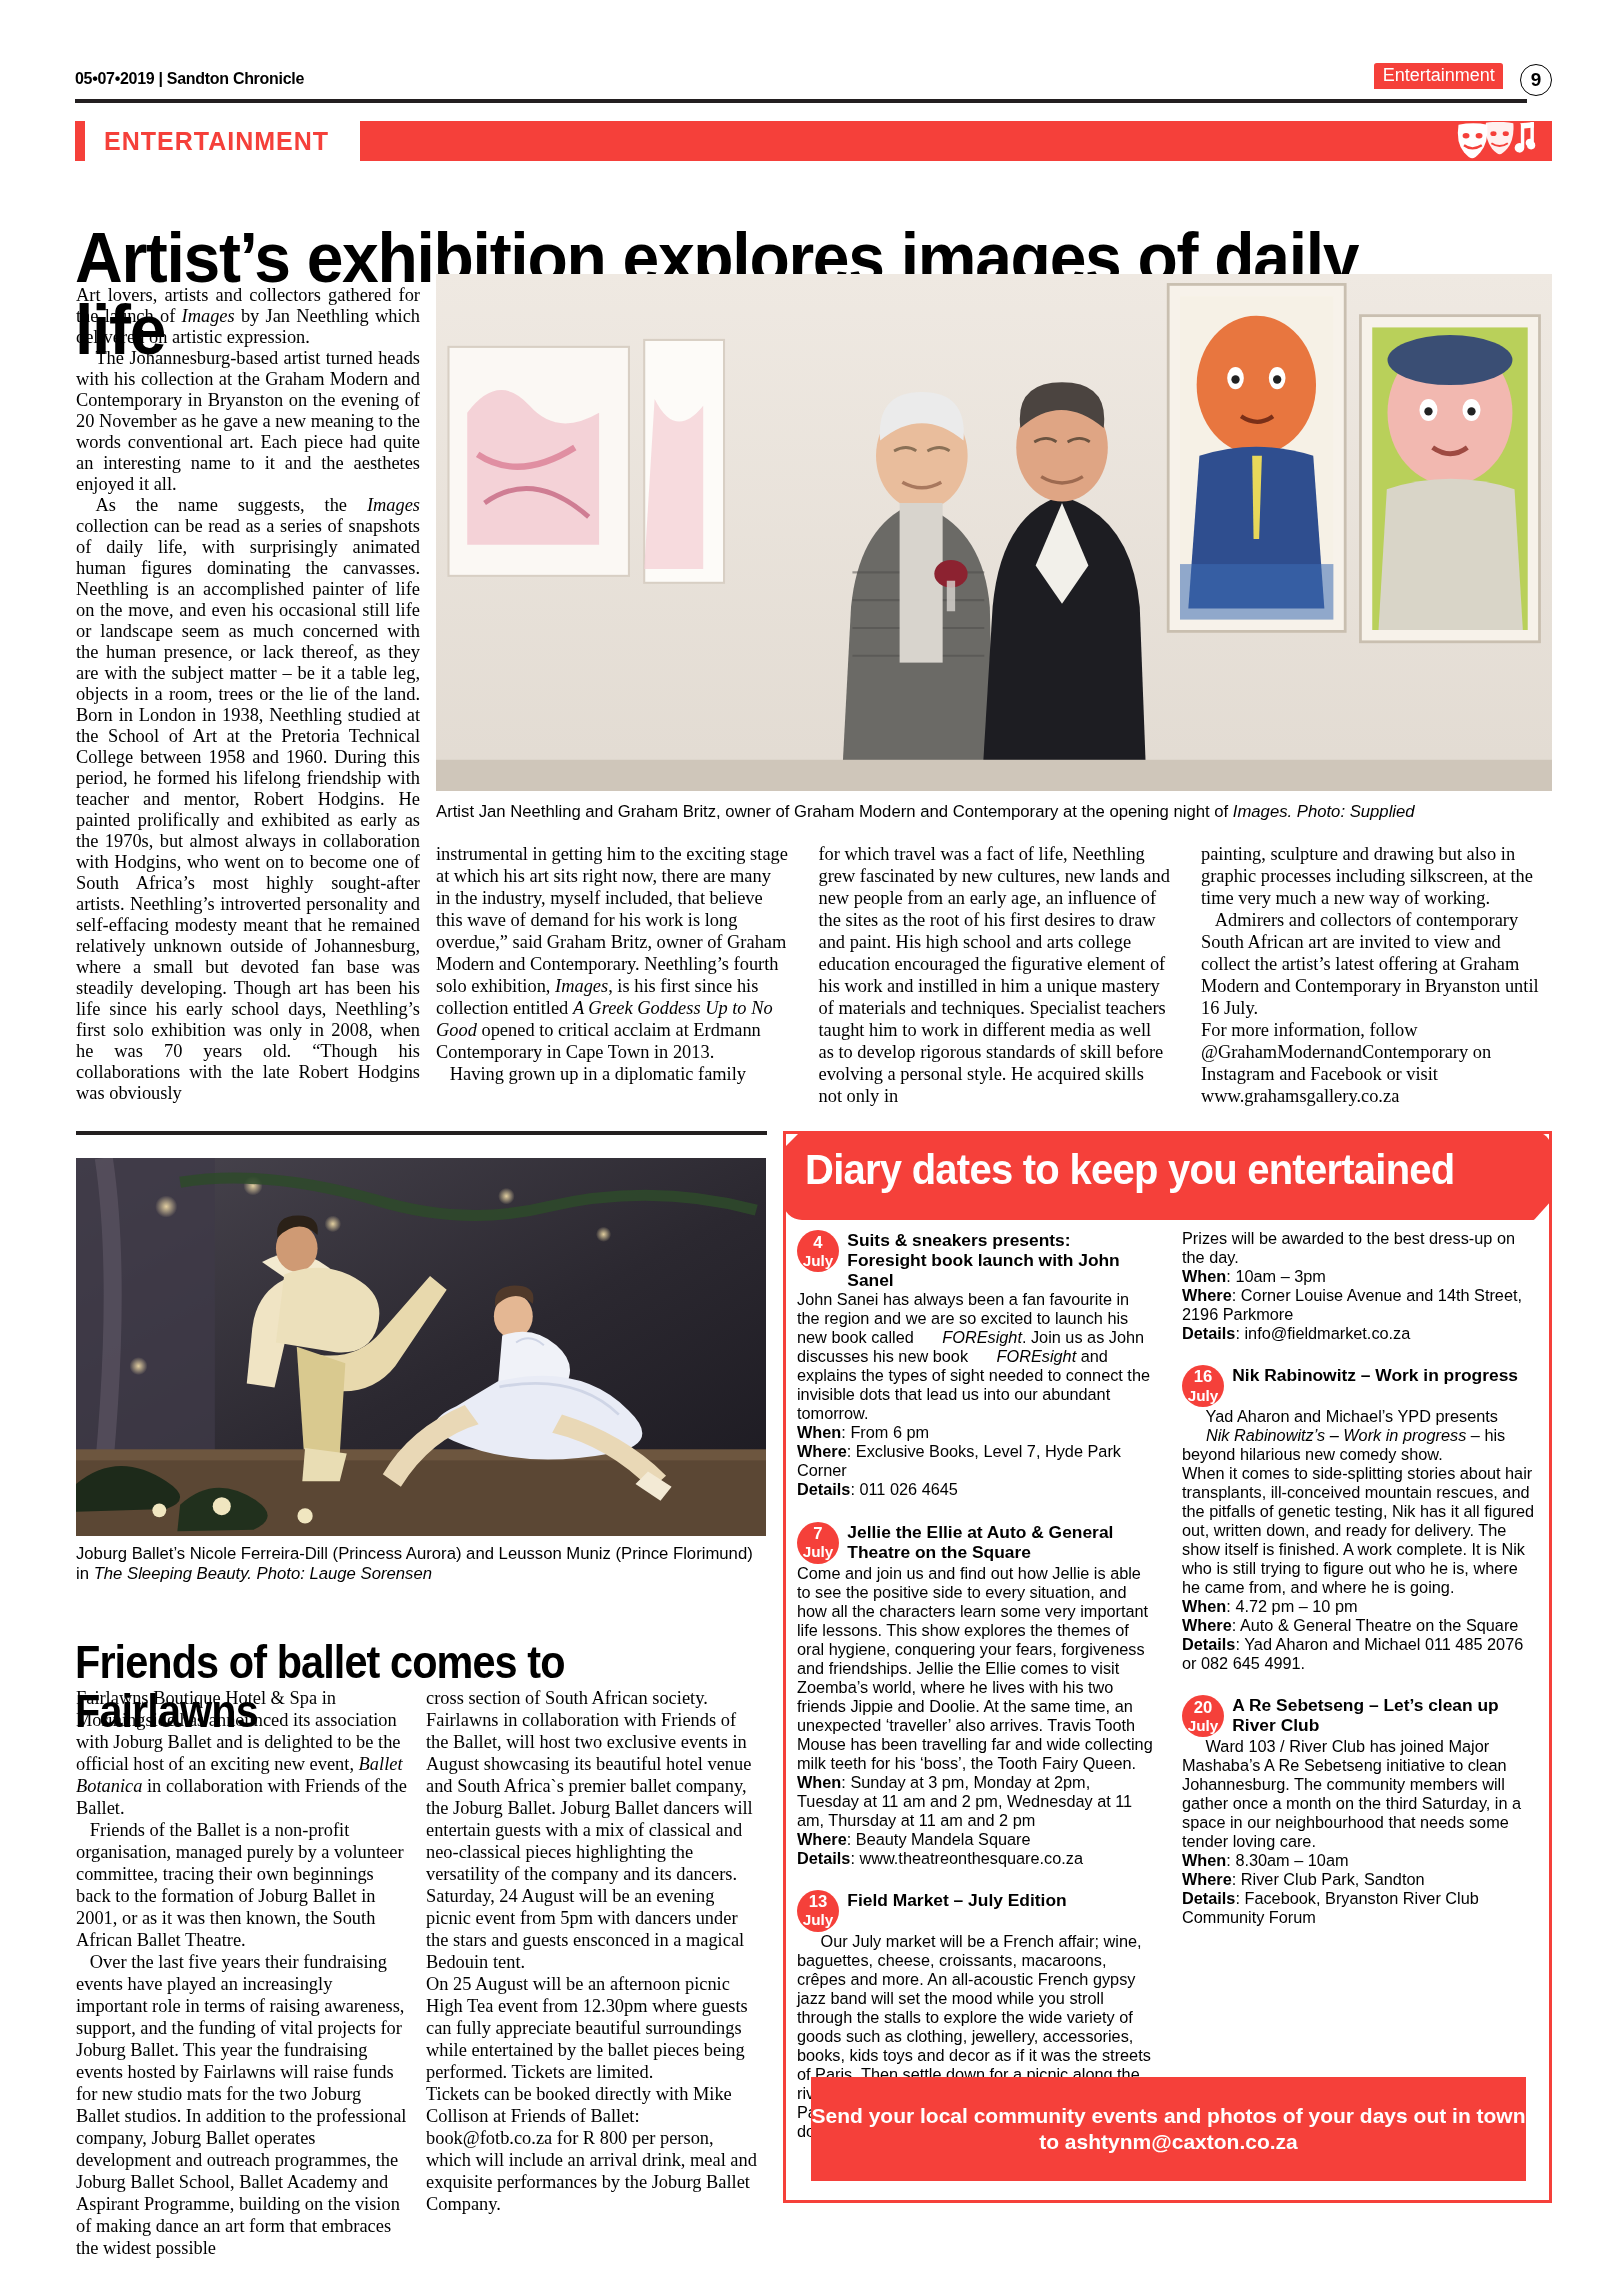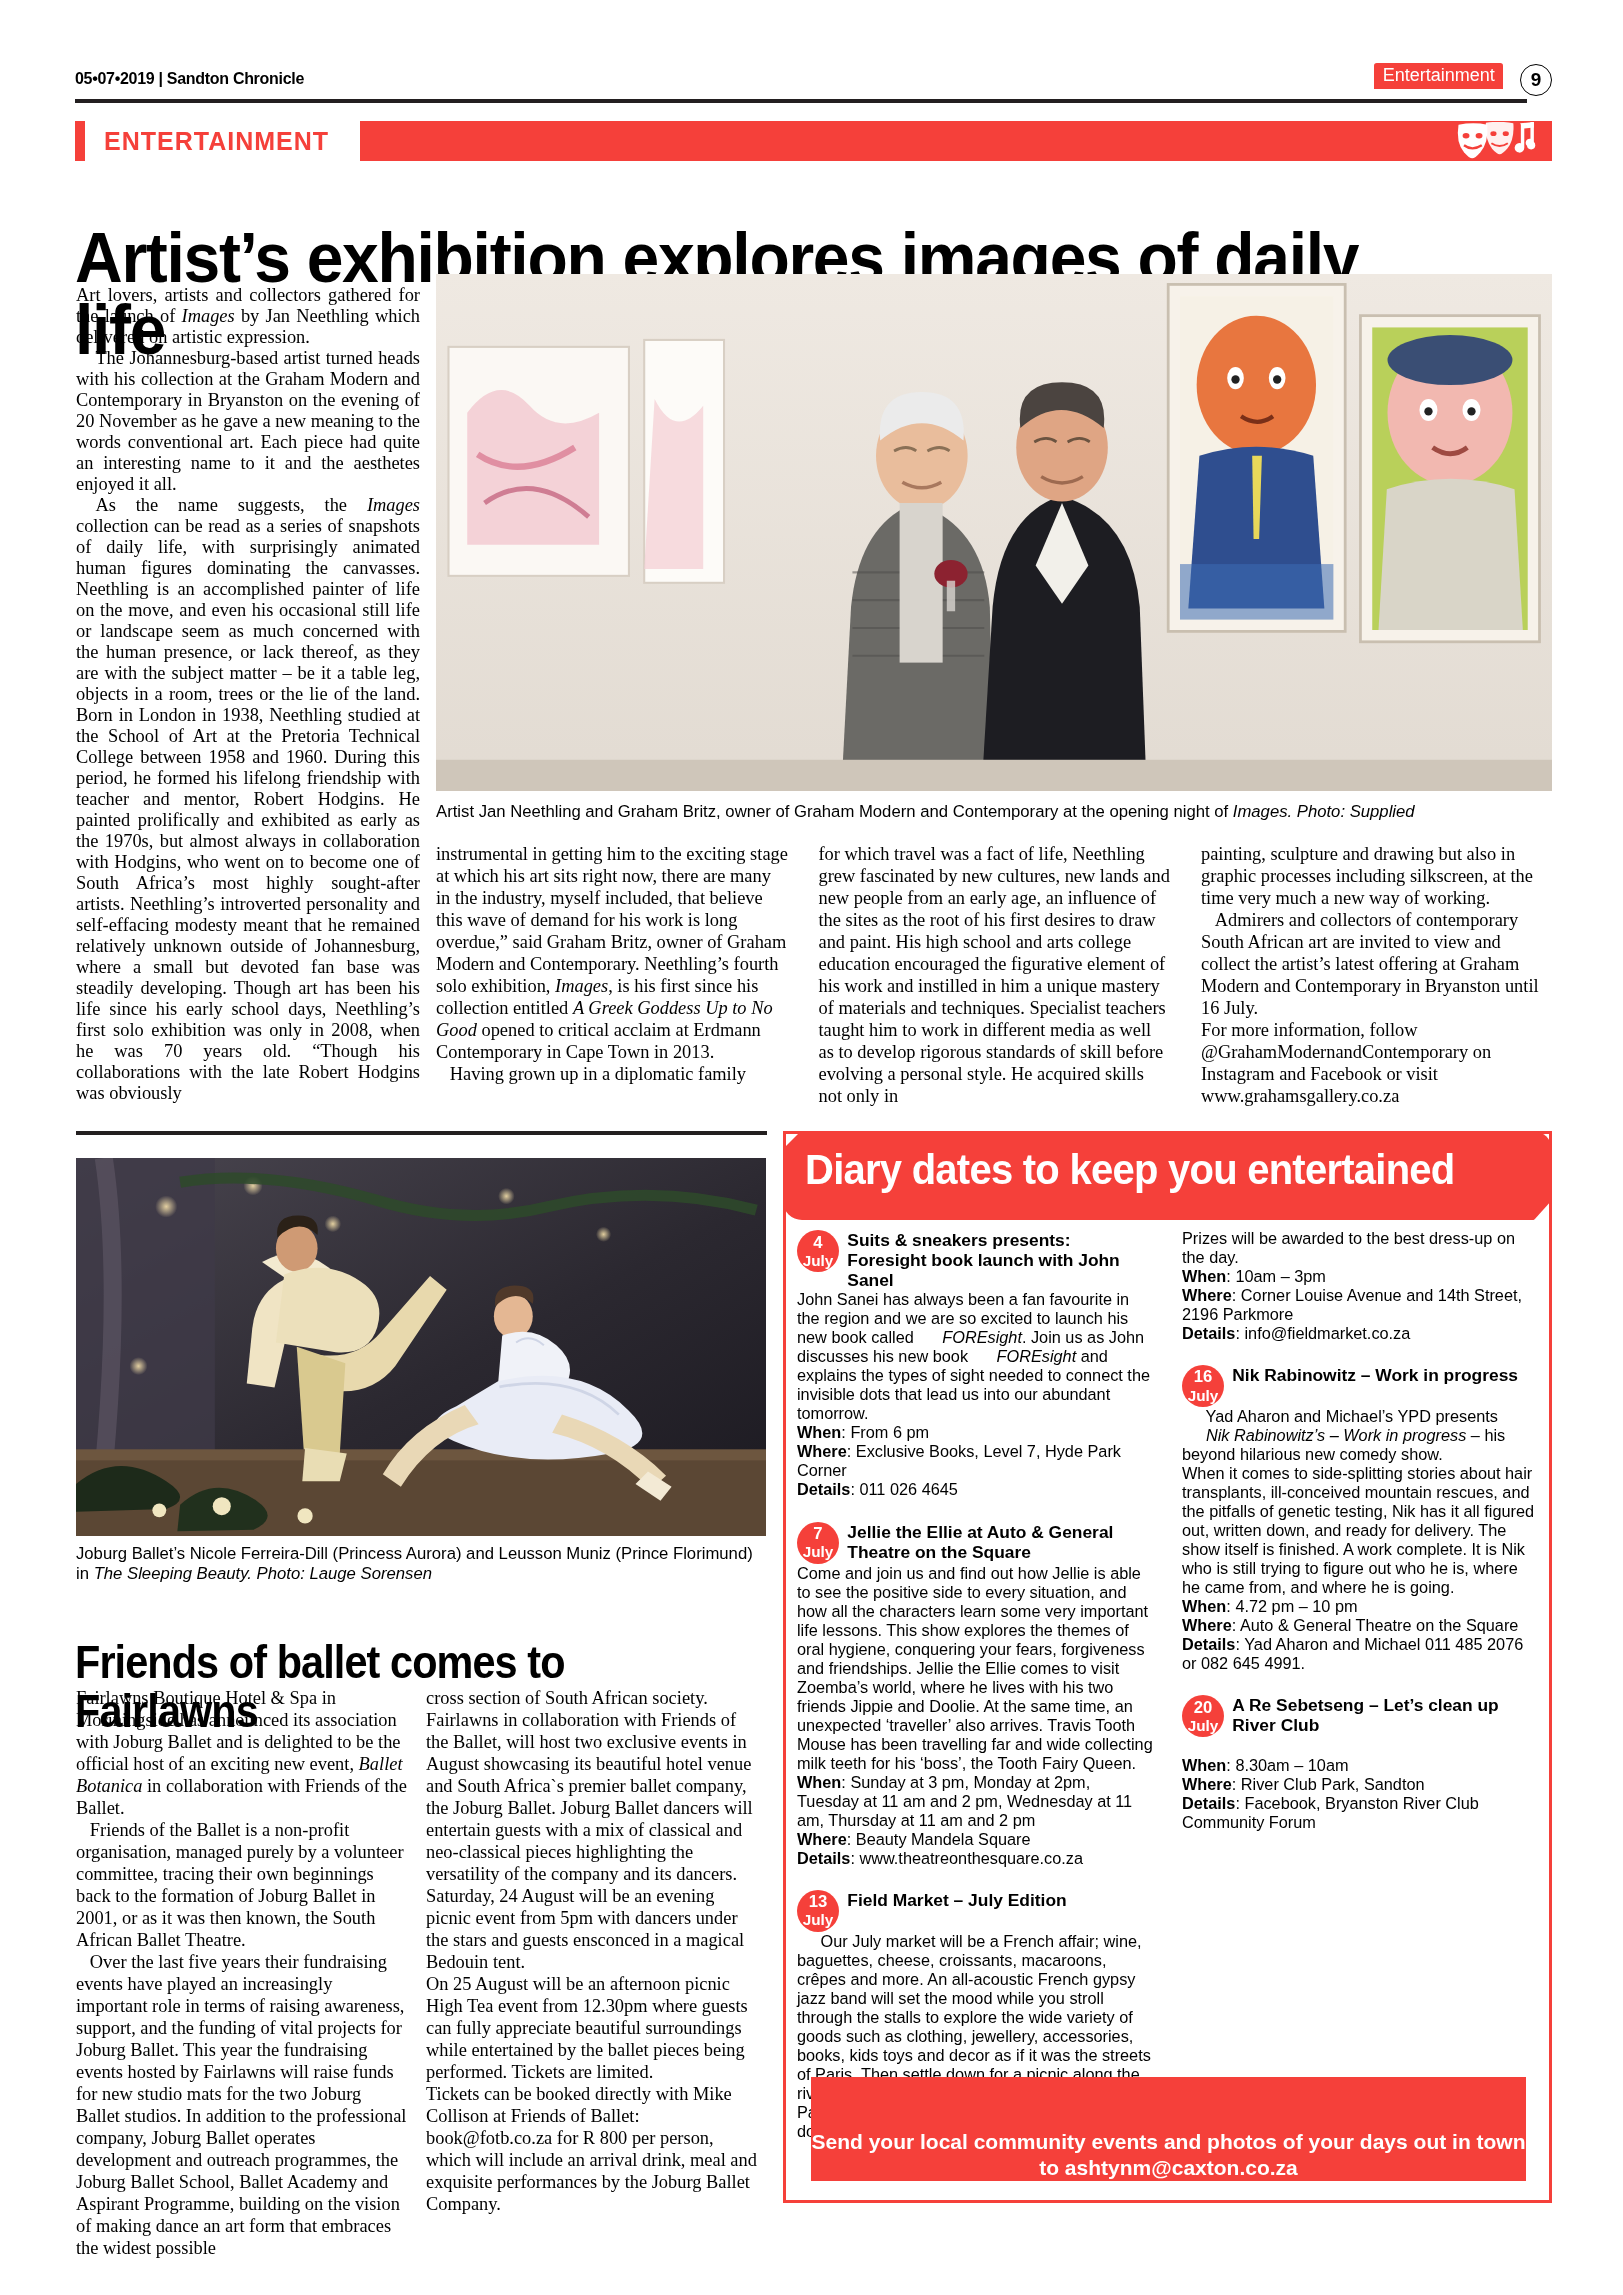--- a/index.html
+++ b/index.html
@@ -133,21 +133,21 @@
   .ev-body .ind { text-indent:23.6px; }
   .ev-body b { font-weight:700; }
   .ev-body i { font-style:italic;margin-left:24px; }
   .ev-spacer { height:18px; }
 
   .send-box {
     position:absolute; left:811px; top:2077px; width:715px; height:104px;
     background:#f5403a; color:#fff; text-align:center;
     font-family:"Liberation Sans", sans-serif;
     font-weight:700; font-size:21px; line-height:26px;
-    display:flex; align-items:flex-end; justify-content:center;
+    display:flex; align-items:center; justify-content:center;
   }
 
   i.em { font-style:italic; }
 </style>
 </head>
 <body>
 
 <div class="page">
 
   <div class="masthead">
@@ -432,21 +432,21 @@
 
       <div class="ev">
         <div class="ev-head">
           <div class="date-badge">
             <div class="d">20</div>
             <div class="m">July</div>
           </div>
           <div class="ev-title">A Re Sebetseng – Let’s clean up River Club</div>
         </div>
         <div class="ev-body">
-          <span style="display:inline-block;width:23.6px"></span><br>
+          <span style="display:inline-block;width:23.6px"></span><span>Ward 103 / River Club has joined Major Mashaba’s A Re Sebetseng initiative to clean Johannesburg. The community members will gather once a month on the third Saturday, in a space in our neighbourhood that needs some tender loving care.</span><br>
           <b>When</b>: <span>8.30am – 10am</span><br>
           <b>Where</b>: <span>River Club Park, Sandton</span><br>
           <b>Details</b>: <span>Facebook, Bryanston River Club Community Forum</span>
         </div>
       </div>
 
     </div>
   </div>
 
   <div class="send-box">

